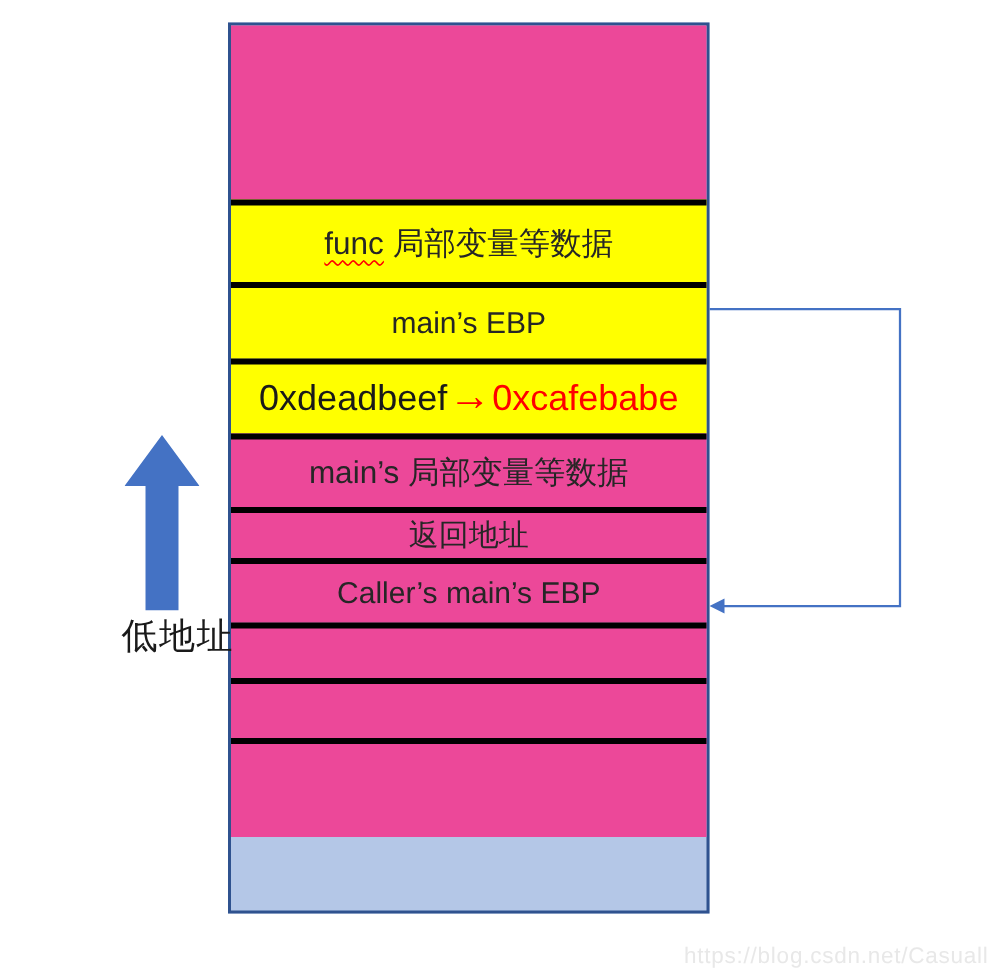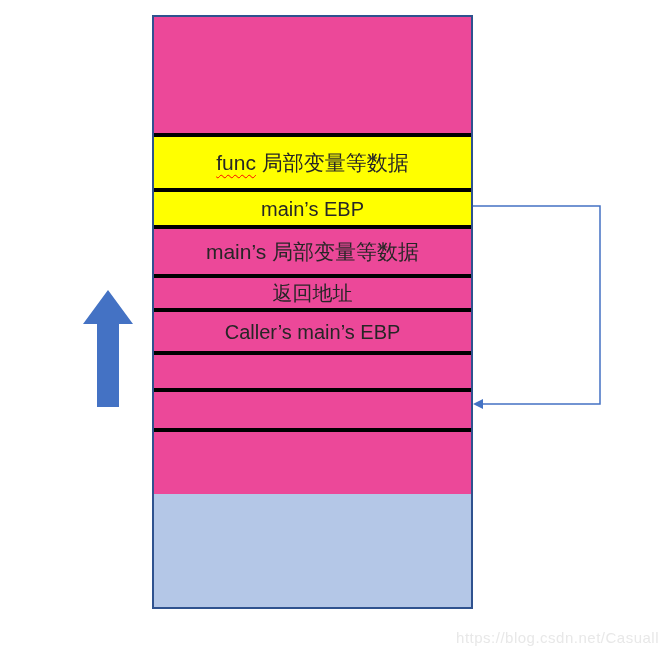--- a/index.html
+++ b/index.html
@@ -40,21 +40,21 @@
     line-height: 1;
     flex: 0 0 auto;
     overflow: hidden;
   }
   .row.divided { border-top: 4px solid #000000; }
   .row.yellow  { background: #FFFF00; }
   .row.blue    { background: #ec4899; }
 
   .r-top        { height: 116px; }
   .r-func       { height: 55px; font-size: 21px; }
-  .r-mainebp    { height: 37px; }
+  .r-mainebp    { height: 51px; }
   .r-reteip     { height: 50px; }
   .r-deadbeef   { height: 50px; font-size: 24px; }
   .r-mainlocals { height: 49px; font-size: 21px; }
   .r-callerebp  { height: 43px; }
   .r-ret        { height: 34px; }
   .r-empty1     { height: 37px; }
   .r-empty2     { height: 40px; }
   .r-bottom     { height: 66px; }
 
   .misspell {
@@ -126,20 +126,25 @@
 
     <div class="row yellow divided r-func">
       <span><span class="misspell">func</span><span> 局部变量等数据</span></span>
     </div>
 
     <div class="row yellow divided r-mainebp">
       <span>main’s EBP</span>
     </div>
 
 
+    <div class="row yellow divided r-deadbeef">
+      <span class="old-val">0xdeadbeef</span>
+        <span class="red-arrow">→</span>
+        <span class="new-val">0xcafebabe</span>
+    </div>
 
     <div class="row blue divided r-mainlocals">
       <span>main’s 局部变量等数据</span>
     </div>
 
     <div class="row blue divided r-ret">
       <span>返回地址</span>
     </div>
 
     <div class="row blue divided r-callerebp">
@@ -149,16 +154,17 @@
     <div class="row blue divided r-empty1"></div>
     <div class="row blue divided r-empty2"></div>
     <div class="row blue divided r-bottom"></div>
 
   </div>
 
   <svg class="up-arrow" viewBox="0 0 50 117">
     <polygon points="25,0 50,34 36,34 36,117 14,117 14,34 0,34" fill="#4472C4"></polygon>
   </svg>
 
+  <div class="low-addr">低地址</div>
 
   <div class="watermark">https://blog.csdn.net/Casuall</div>
 
 </div>
 
 </body></html>

